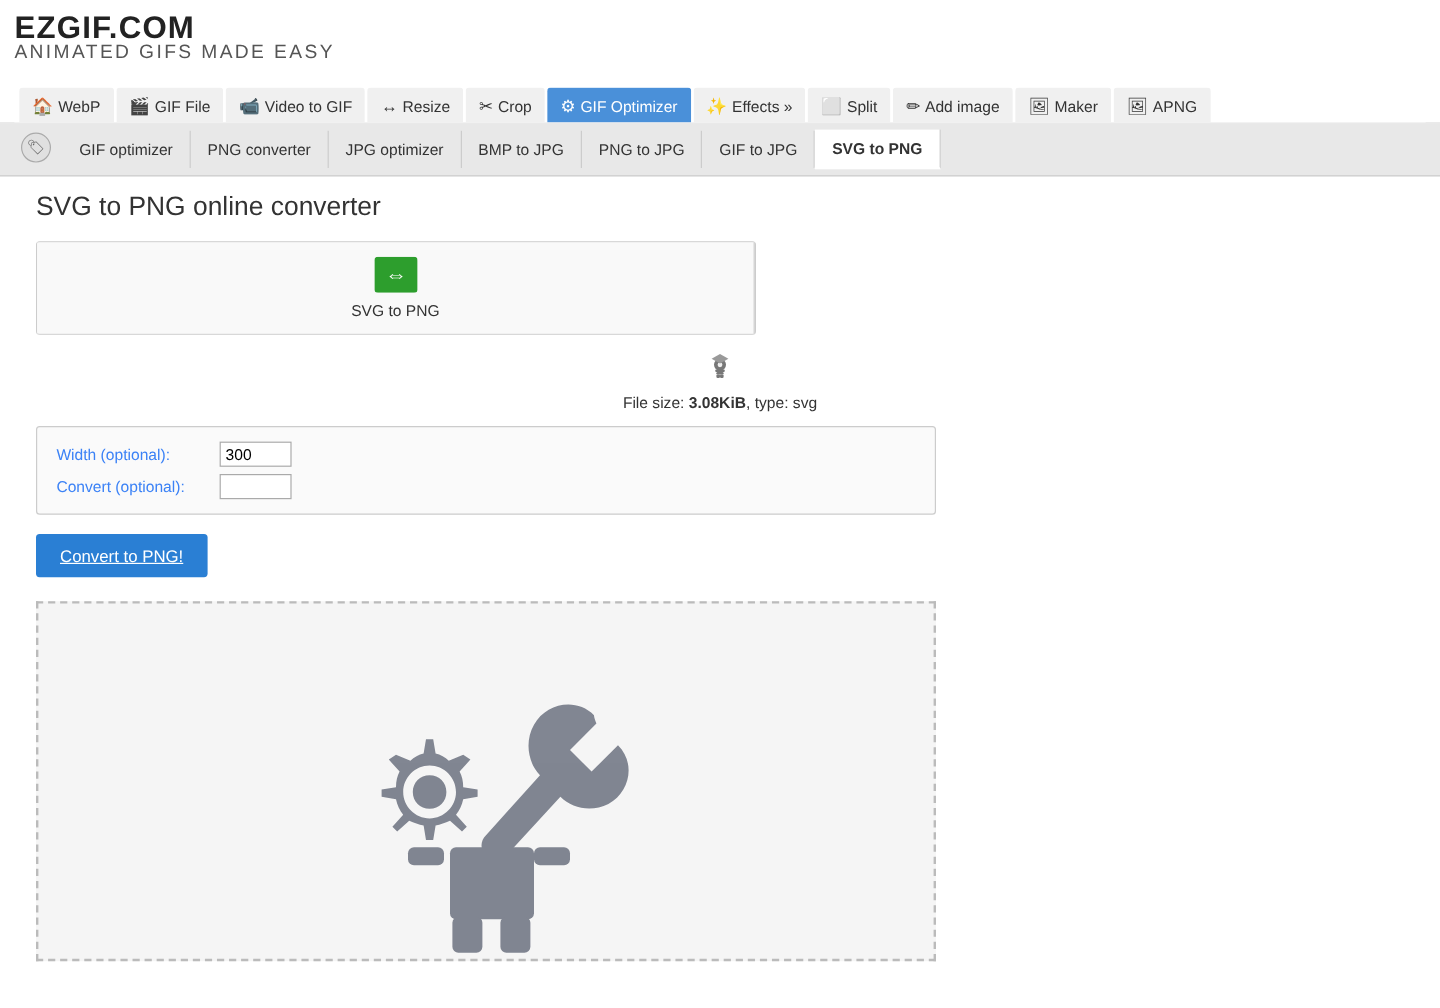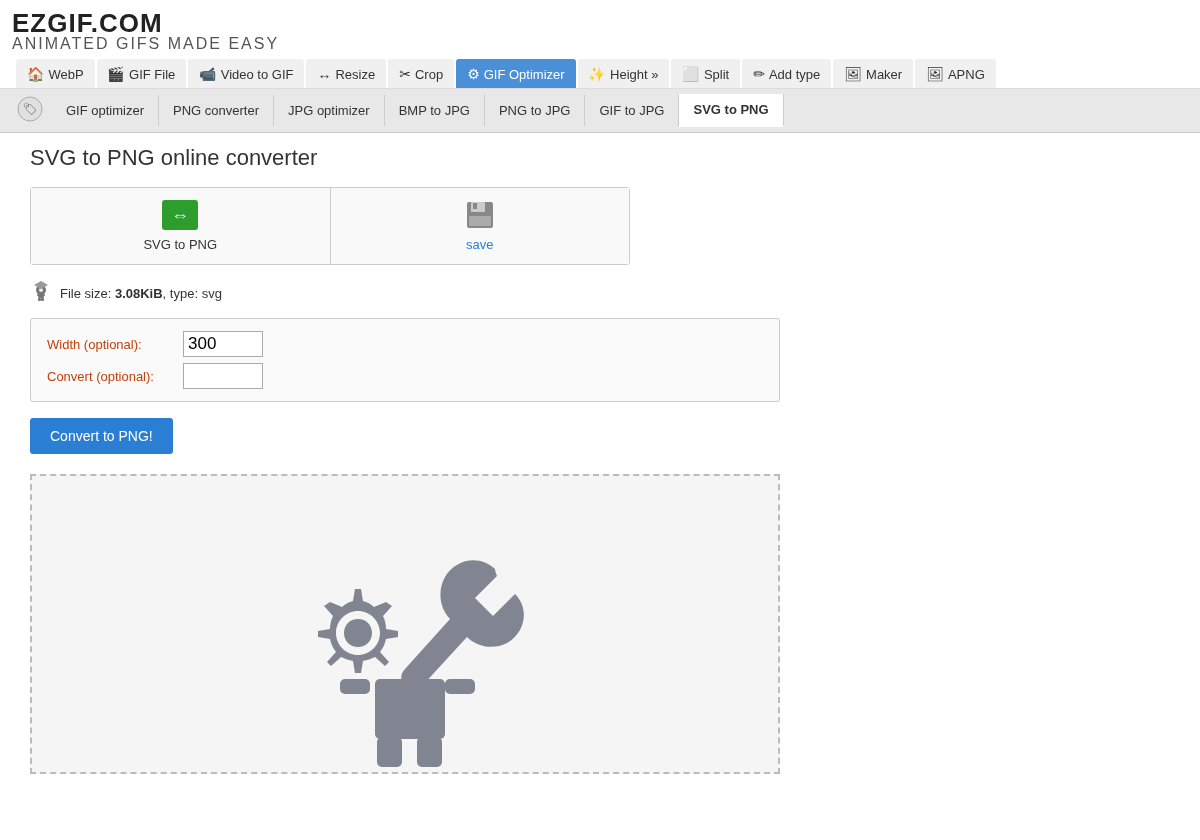--- a/index.html
+++ b/index.html
@@ -2,21 +2,21 @@
 <html><head>
   <meta charset="utf-8">
   <style>
     * { box-sizing: border-box; margin: 0; padding: 0; }
     body { font-family: Arial, sans-serif; font-size: 13px; background: #ccc; }
 
     #wrapper { width: 1200px; margin: 0 auto; background: #fff; min-height: 840px; }
 
     
     #header { background: #fff; padding: 8px 12px 0 12px; border-bottom: 1px solid #ddd; }
-    #logo { display: inline-block; margin-bottom: 6px; }
+    #logo { display: inline-block; margin-bottom: 20px; }
     #logo-text { font-size: 26px; font-weight: 900; font-family: 'Arial Black', Arial, sans-serif; color: #222; letter-spacing: 1px; text-transform: uppercase; }
     #logo-sub { font-size: 16px; color: #555; letter-spacing: 2px; text-transform: uppercase; display: block; margin-top: -4px; }
 
     
     #nav { display: flex; align-items: center; gap: 0; background: #fff; padding: 0 0 0 4px; }
     .nav-item {
       display: flex; align-items: center; gap: 4px;
       padding: 6px 10px;
       font-size: 13px;
       color: #333;
@@ -58,41 +58,42 @@
       cursor: pointer;
       background: #f9f9f9;
       border: none;
       font-size: 13px;
       color: #333;
       gap: 4px;
     }
     .action-btn:first-child { border-right: 1px solid #ccc; }
 
     
-    #file-info-row { display: flex; align-items: center; gap: 8px; margin-bottom: 12px; }
+    #file-info-row { display: flex; align-items: center; gap: 8px; margin-bottom: 12px; flex-direction: column; }
     #file-size-text { font-size: 13px; color: #333; }
     #file-size-bold { font-weight: bold; }
 
     
     #options-box { border: 1px solid #ccc; border-radius: 3px; padding: 12px 16px; margin-bottom: 16px; background: #fafafa; width: 750px; }
     .option-row { display: flex; align-items: center; margin-bottom: 6px; }
     .option-row:last-child { margin-bottom: 0; }
-    .option-label { font-size: 13px; color: #c2410c; margin-right: 6px; min-width: 130px; }
-    .option-input { border: 1px solid #aaa; padding: 2px 4px; font-size: 17px; width: 80px; background: #fff; }
+    .option-label { font-size: 13px; color: #3b82f6; margin-right: 6px; min-width: 130px; }
+    .option-input { border: 1px solid #aaa; padding: 2px 4px; font-size: 13px; width: 60px; background: #fff; }
 
     
     #convert-btn {
       background: #2a7fd4;
       color: #fff;
       border: none;
       padding: 10px 20px;
       font-size: 14px;
       border-radius: 3px;
       cursor: pointer;
       margin-bottom: 20px;
+      text-decoration: underline;
     }
 
     
     #converted-title { font-size: 18px; color: #333; margin-bottom: 10px; }
 
     
     #preview-box {
       border: 2px dashed #bbb;
       background: #f5f5f5;
       width: 750px;
@@ -139,29 +140,29 @@
       <a class="nav-item">
         <span class="nav-icon">✂</span>
         <span>Crop</span>
       </a>
       <a class="nav-item active">
         <span class="nav-icon">⚙</span>
         <span>GIF Optimizer</span>
       </a>
       <a class="nav-item">
         <span class="nav-icon">✨</span>
-        <span>Height »</span>
+        <span>Effects »</span>
       </a>
       <a class="nav-item">
         <span class="nav-icon">⬜</span>
         <span>Split</span>
       </a>
       <a class="nav-item">
         <span class="nav-icon">✏</span>
-        <span>Add type</span>
+        <span>Add image</span>
       </a>
       <a class="nav-item">
         <span class="nav-icon">🖼</span>
         <span>Maker</span>
       </a>
       <a class="nav-item">
         <span class="nav-icon">🖼</span>
         <span>APNG</span>
       </a>
     </div>
@@ -203,31 +204,20 @@
     
     <div id="action-row">
       <button class="action-btn">
         <span>
           <svg width="36" height="30" viewBox="0 0 36 30">
             <rect x="0" y="0" width="36" height="30" rx="3" fill="#2d9e2d"></rect>
             <text x="18" y="21" text-anchor="middle" font-size="18" fill="white" font-weight="bold">⇔</text>
           </svg>
         </span>
         <span>SVG to PNG</span>
-      </button>
-      <button class="action-btn">
-        <span>
-          <svg width="30" height="30" viewBox="0 0 30 30">
-            <rect x="2" y="2" width="26" height="26" rx="2" fill="#888"></rect>
-            <rect x="6" y="2" width="14" height="10" rx="1" fill="#ccc"></rect>
-            <rect x="8" y="3" width="4" height="6" fill="#888"></rect>
-            <rect x="4" y="16" width="22" height="10" rx="1" fill="#aaa"></rect>
-          </svg>
-        </span>
-        <span class="save-text">save</span>
       </button>
     </div>
 
     
     <div id="file-info-row">
       <span>
         <svg width="22" height="22" viewBox="0 0 22 22">
           <circle cx="11" cy="9" r="5" fill="#777"></circle>
           <circle cx="11" cy="9" r="2" fill="#eee"></circle>
           <rect x="7" y="13" width="8" height="2" rx="1" fill="#777"></rect>

